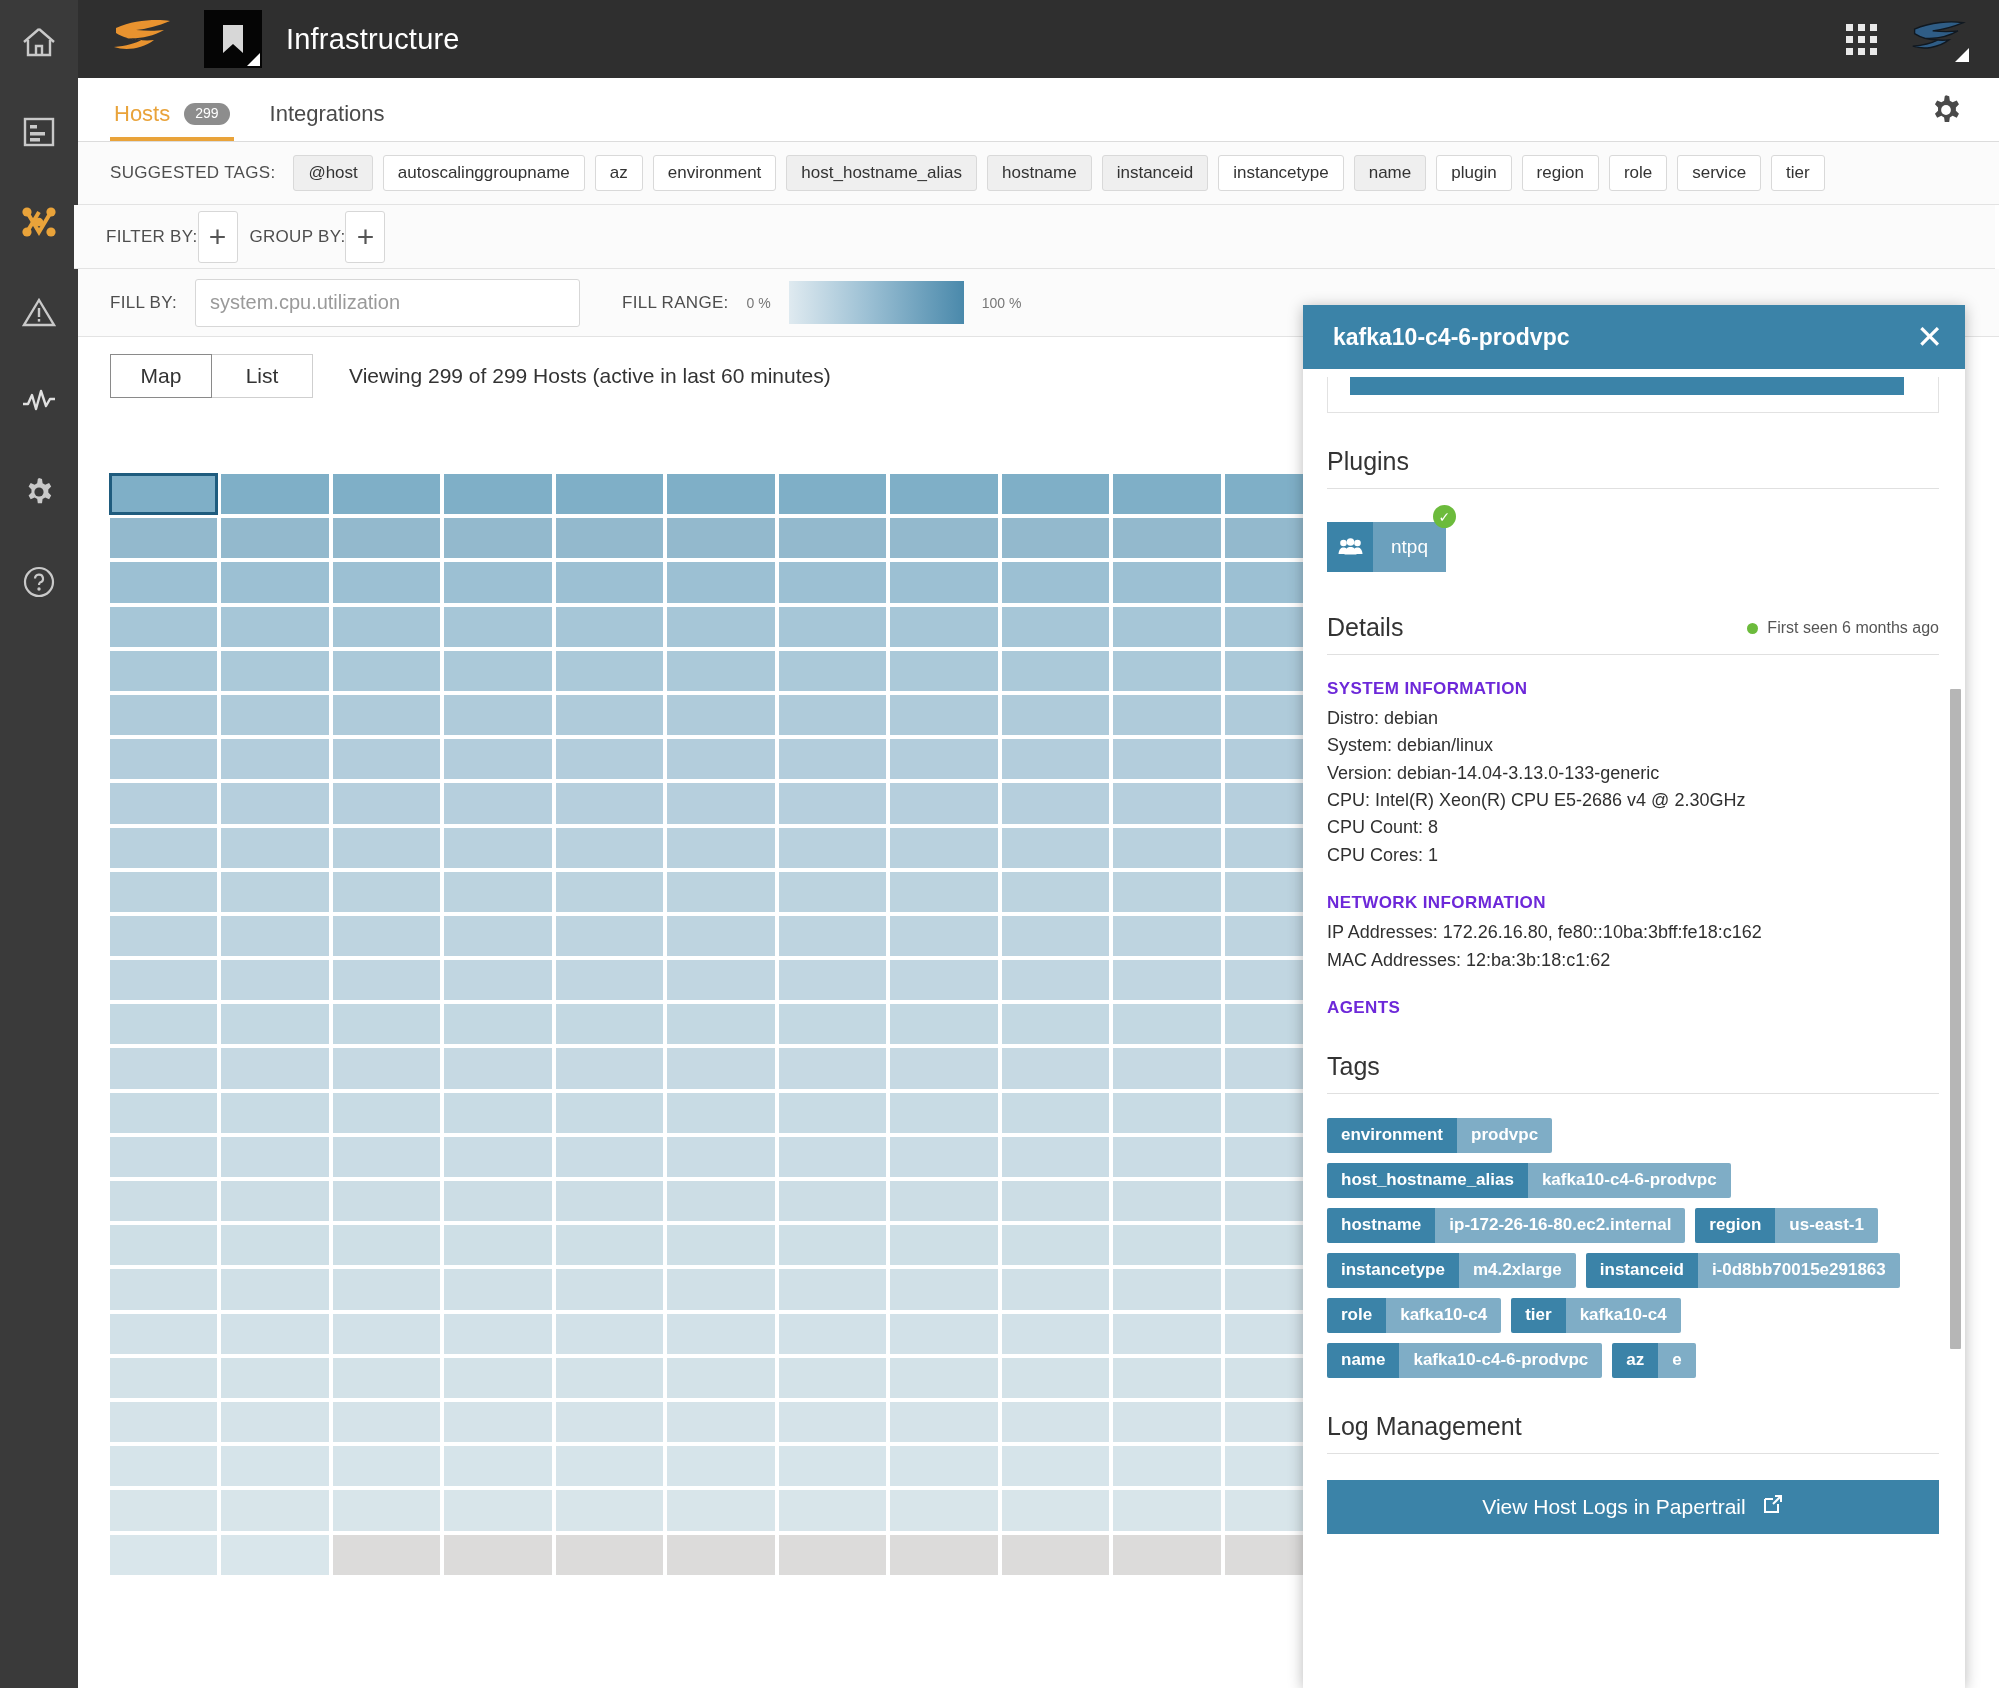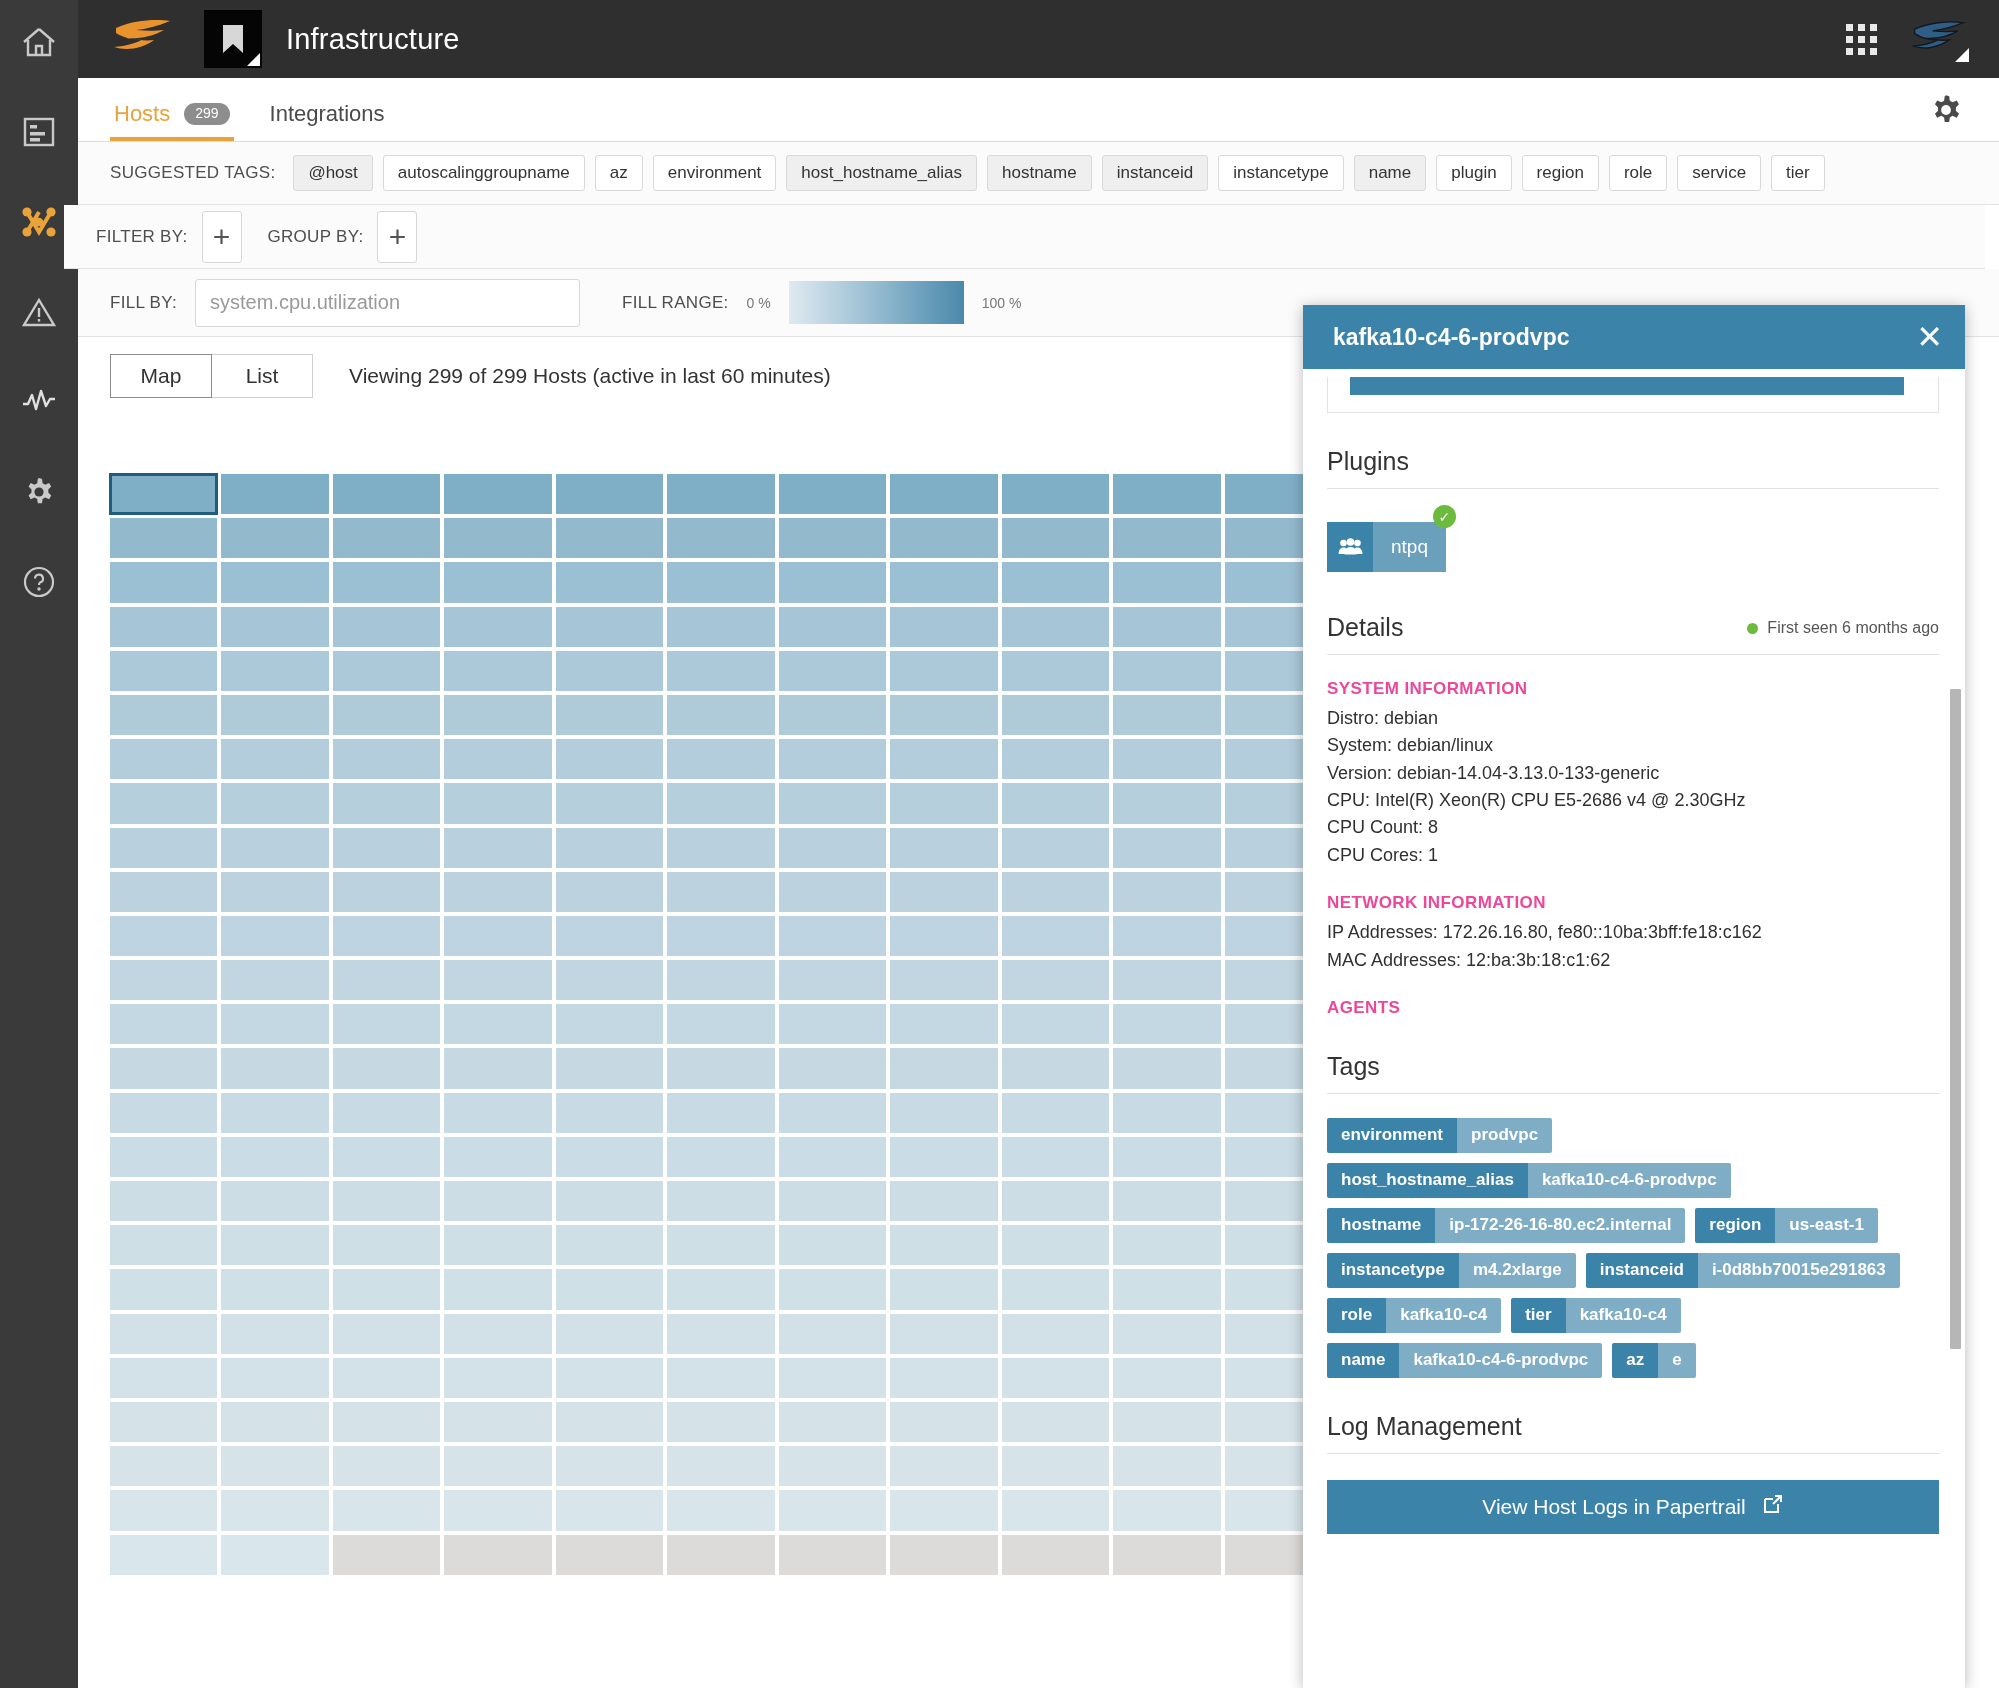--- a/index.html
+++ b/index.html
@@ -103,24 +103,24 @@
   }
   .chip {
     border: 1px solid #d9d9d9; border-radius: 3px;
     padding: 7px 14px; font-size: 17px; color: #333;
     background: #efefef; cursor: pointer; line-height: 1.2;
   }
   .chip.plain { background: #ffffff; }
 
   
   .filterrow {
-    position: absolute; left: 64px; top: 205px;
+    position: absolute; left: 74px; top: 205px;
     width: 1921px; height: 64px;
     background: #fbfbfb; border-bottom: 1px solid #e3e3e3;
-    display: flex; align-items: center; padding-left: 32px; gap: 14px;
+    display: flex; align-items: center; padding-left: 32px; 
   }
   .small-label { font-size: 17px; color: #4e4e4e; letter-spacing: .3px; }
   .plusbtn {
     width: 40px; height: 52px; background: #fff;
     border: 1px solid #d7d7d7; border-radius: 3px;
     display: flex; align-items: center; justify-content: center;
     font-size: 30px; color: #555; cursor: pointer; line-height: 0.7;
     font-weight: 300;
   }
 
@@ -222,21 +222,21 @@
   .plugin .nm { background: #6ba0bd; color: #fff; font-size: 19px;
     padding: 0 18px; height: 50px; display: flex; align-items: center; }
   .plugin-ok {
     position: absolute; right: -10px; top: -10px;
     width: 23px; height: 23px; border-radius: 50%; background: #6cbb3c;
     display: flex; align-items: center; justify-content: center;
     color: #fff; font-size: 14px;
   }
 
   .subhead {
-    color: #ec4899; font-size: 17px; font-weight: bold;
+    color: #6d28d9; font-size: 17px; font-weight: bold;
     letter-spacing: .4px; margin-top: 24px; margin-bottom: 6px;
   }
   .kv { font-size: 18px; color: #303030; line-height: 1.52; }
 
   .agents { display: flex; align-items: center; gap: 10px; margin-top: 10px; }
   .agent { display: flex; align-items: center; gap: 9px; font-size: 18px; color: #303030; margin-right: 10px; }
   .agent.off { color: #b9b9b9; }
   .agent-ico { width: 27px; height: 27px; border-radius: 50%; display: flex;
     align-items: center; justify-content: center; flex: 0 0 auto; }
   .agent-ico.host { background: #2f2f2f; }

